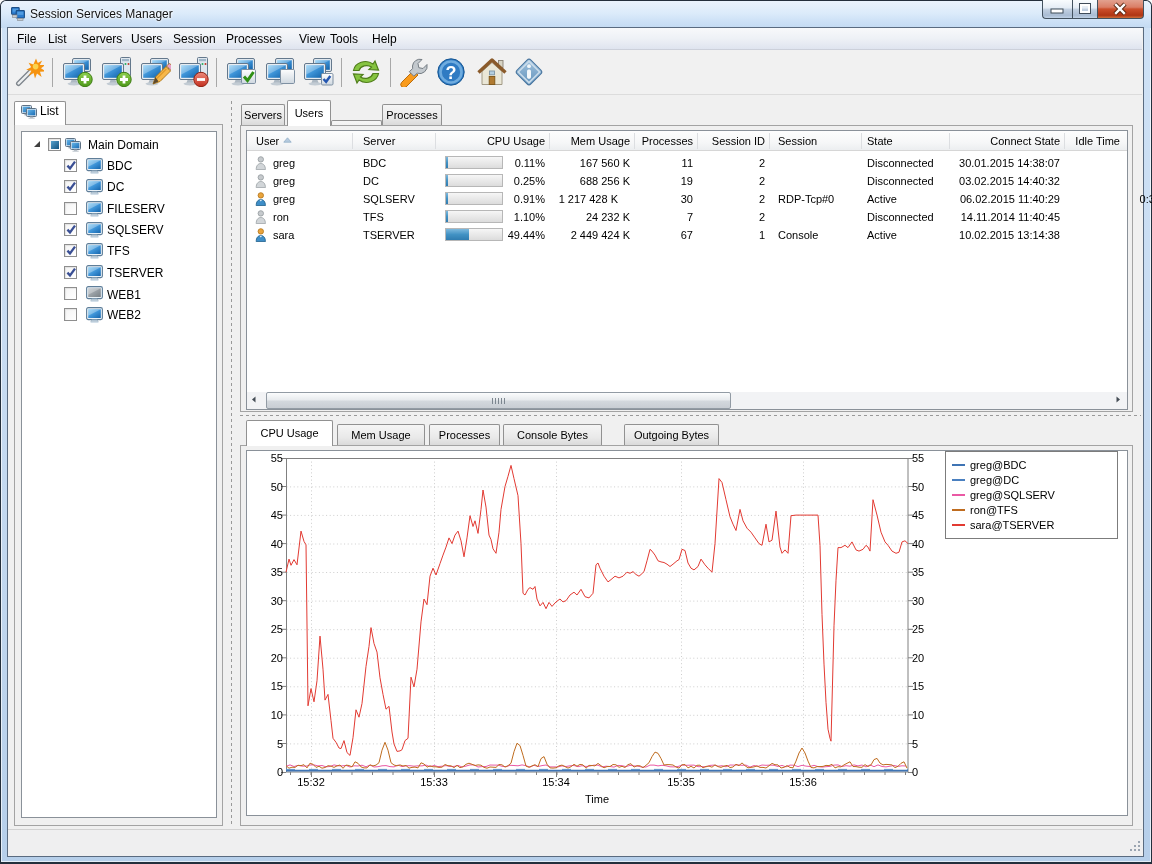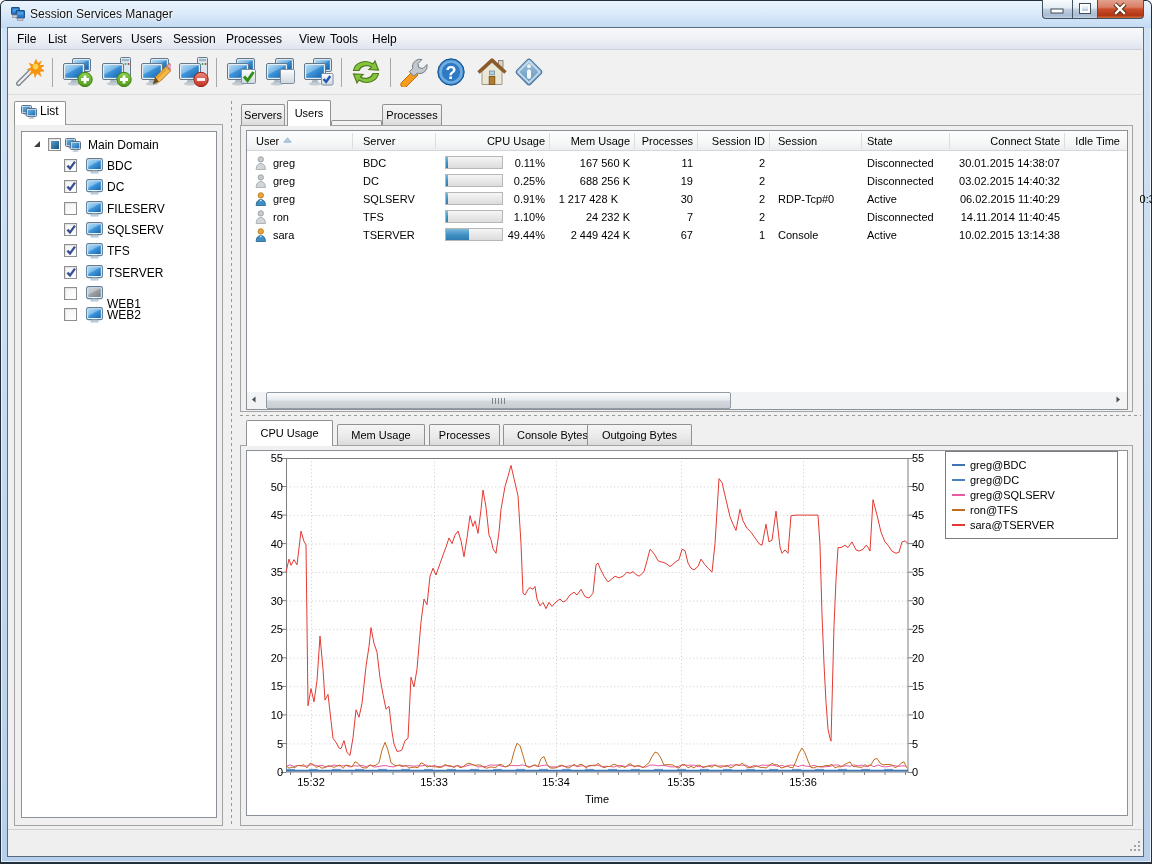--- a/index.html
+++ b/index.html
@@ -379,21 +379,21 @@
 </svg></div>
 <div class="trow" style="left:107px;top:264.50000000000006px;z-index:4">TSERVER</div>
 <div class="cb abs" style="left:64px;top:286.80000000000007px;z-index:4"></div>
 <div class="abs" style="left:86px;top:285.80000000000007px;z-index:4"><svg width="17" height="16" viewBox="0 0 17 16">
 <rect x="0.6" y="0.6" width="15.8" height="12" rx="1.6" fill="#e9f1f7" stroke="#5f7e99" stroke-width="1.1"></rect>
 <rect x="2.2" y="2.2" width="12.6" height="8.8" fill="url(#mgrey)"></rect>
 <path d="M2.2 2.2 L14.8 2.2 L2.2 8.8 Z" fill="rgba(255,255,255,0.3)"></path>
 <path d="M5.8 12.8 h5.4 l1 2 h-7.4 Z" fill="#b9cbd8" stroke="#8fa6b8" stroke-width="0.6"></path>
 <rect x="4.6" y="14.6" width="7.8" height="1.2" fill="#cfdde8"></rect>
 </svg></div>
-<div class="trow" style="left:107px;top:296px;z-index:4">WEB1</div>
+<div class="trow" style="left:107px;top:287px;z-index:4">WEB1</div>
 <div class="cb abs" style="left:64px;top:308.1000000000001px;z-index:4"></div>
 <div class="abs" style="left:86px;top:307.1000000000001px;z-index:4"><svg width="17" height="16" viewBox="0 0 17 16">
 <rect x="0.6" y="0.6" width="15.8" height="12" rx="1.6" fill="#e9f1f7" stroke="#5f7e99" stroke-width="1.1"></rect>
 <rect x="2.2" y="2.2" width="12.6" height="8.8" fill="url(#mblue)"></rect>
 <path d="M2.2 2.2 L14.8 2.2 L2.2 8.8 Z" fill="rgba(255,255,255,0.3)"></path>
 <path d="M5.8 12.8 h5.4 l1 2 h-7.4 Z" fill="#b9cbd8" stroke="#8fa6b8" stroke-width="0.6"></path>
 <rect x="4.6" y="14.6" width="7.8" height="1.2" fill="#cfdde8"></rect>
 </svg></div>
 <div class="trow" style="left:107px;top:307.1000000000001px;z-index:4">WEB2</div>
 
@@ -535,21 +535,21 @@
         </g>
       </svg></div>
 </div>
 
 <div class="abs" id="hsplit"></div>
 
 <div class="abs tab tabact" style="left:246px;top:420px;width:87px;height:26px;line-height:24px">CPU Usage</div>
 <div class="abs tab" style="left:337px;top:424px;width:88px;height:22px;line-height:21px">Mem Usage</div>
 <div class="abs tab" style="left:429px;top:424px;width:71px;height:22px;line-height:21px">Processes</div>
 <div class="abs tab" style="left:503px;top:424px;width:99px;height:22px;line-height:21px">Console Bytes</div>
-<div class="abs tab" style="left:587px;top:424px;width:105px;height:22px;line-height:21px">Outgoing Bytes</div>
+<div class="abs tab" style="left:624px;top:424px;width:95px;height:22px;line-height:21px">Outgoing Bytes</div>
 <div class="abs gbox" style="left:240px;top:445px;width:893px;height:381px;z-index:1"></div>
 <div class="abs wbox" style="left:246px;top:450px;width:882px;height:366px;z-index:2"></div>
 <svg class="abs" style="left:246px;top:450px;z-index:3" width="882" height="366" viewBox="0 0 882 366">
 
  <g stroke="#cdcdcd" stroke-width="1" stroke-dasharray="1,2.6">
   <path d="M40.5 293.9 H662 M40.5 265.3 H662 M40.5 236.8 H662 M40.5 208.2 H662 M40.5 179.7 H662 M40.5 151.1 H662 M40.5 122.5 H662 M40.5 94 H662 M40.5 65.4 H662 M40.5 36.9 H662"></path>
   <path d="M65.5 8 V322 M188.5 8 V322 M310.5 8 V322 M435.5 8 V322 M557.5 8 V322"></path>
  </g>
 
  <rect x="40.5" y="8.5" width="621.5" height="313.5" fill="none" stroke="#808080" stroke-width="1"></rect>

